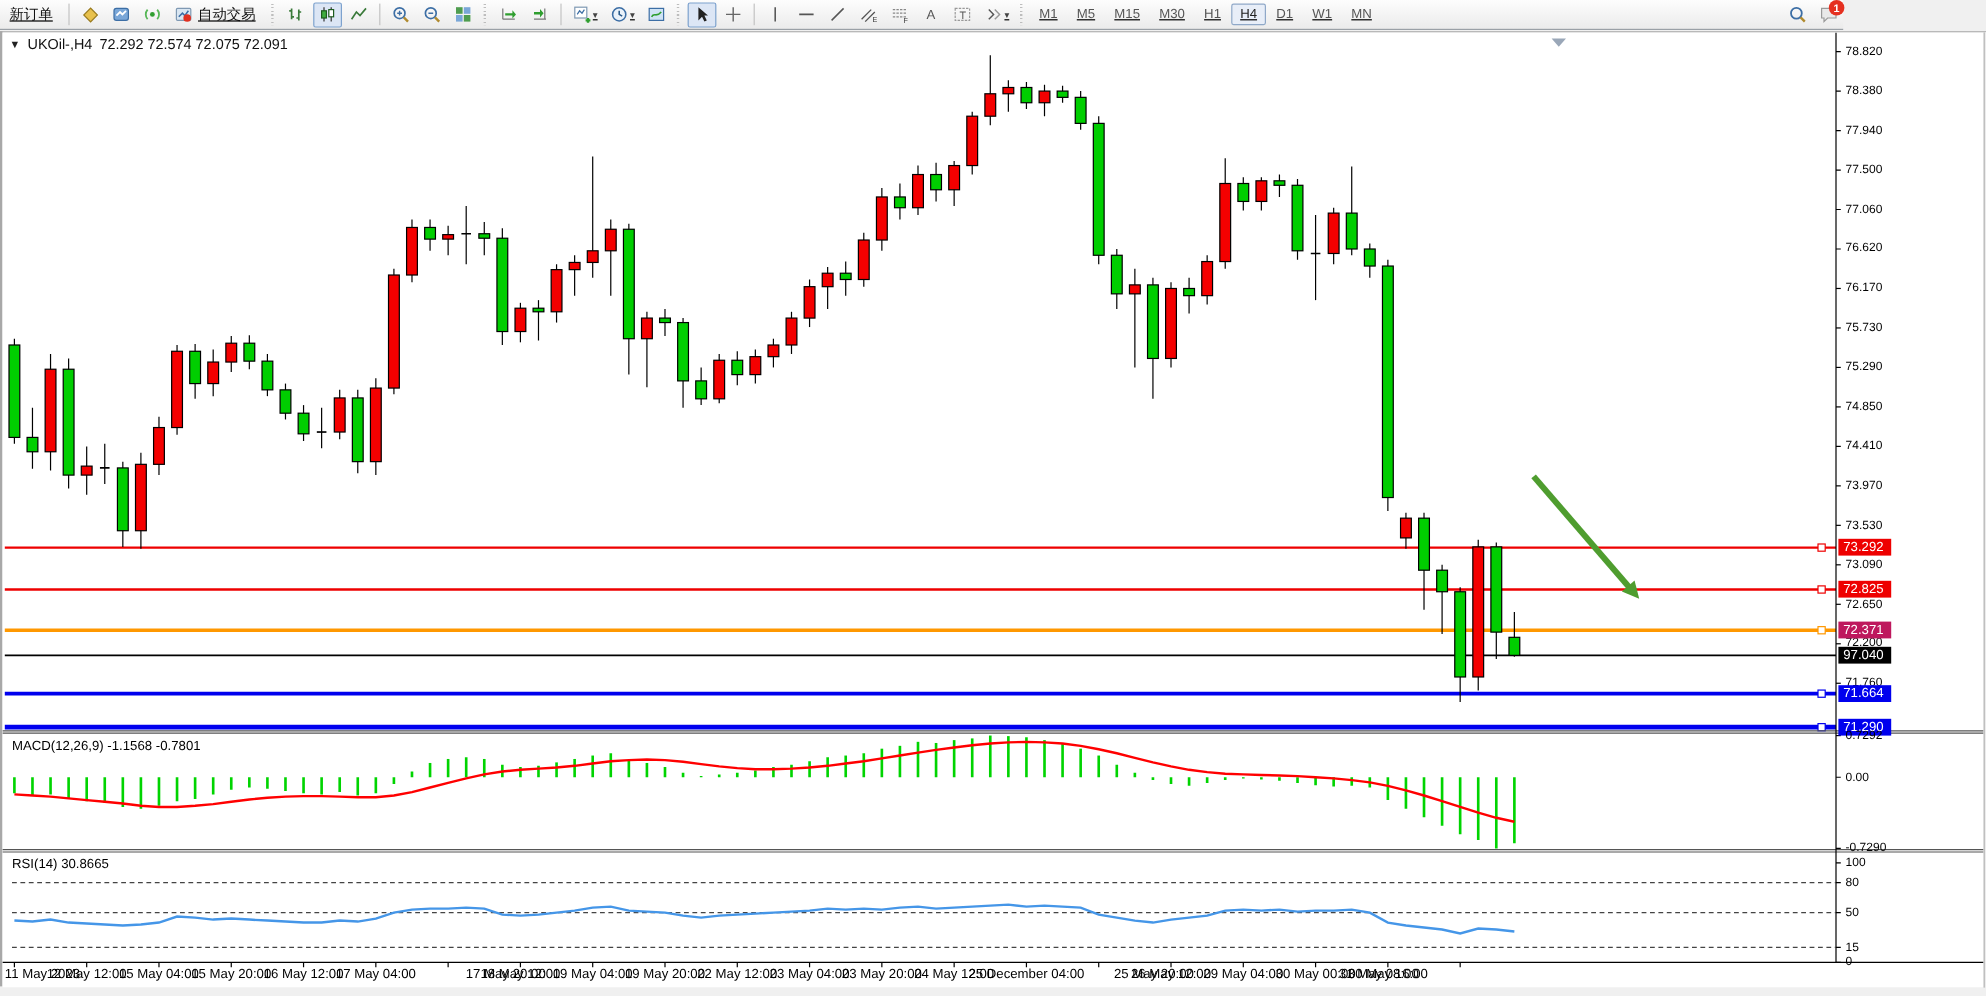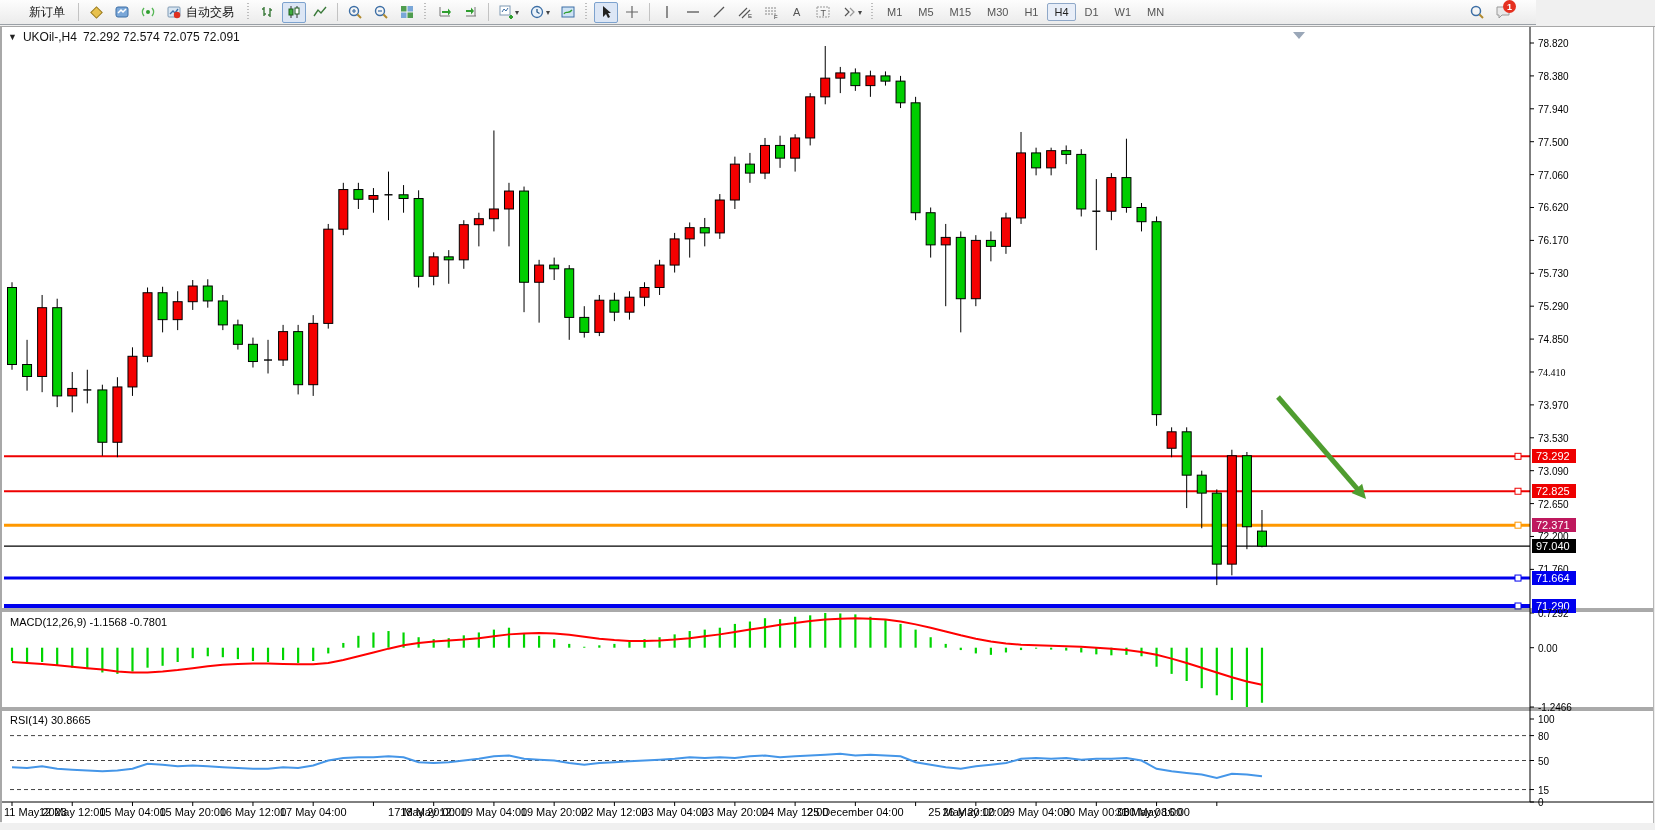--- a/index.html
+++ b/index.html
@@ -3,21 +3,21 @@
 <meta charset="utf-8">
 <style>
   * { margin:0; padding:0; box-sizing:border-box; }
   html,body { width:1655px; height:830px; overflow:hidden; background:#f0f0f0;
     font-family:"Liberation Sans", sans-serif; }
   #screen { position:relative; width:1655px; height:830px; background:#f0f0f0; }
 
   
   #toolbar { position:absolute; left:0; top:0; width:1536px; height:25px;
     background:linear-gradient(#fdfdfd,#ebebeb); border-bottom:1px solid #9aa0a6;
-    display:flex; align-items:center; padding:0 21px; gap:2px; }
+    display:flex; align-items:center; padding:0 0; gap:2px;text-decoration:underline; }
   .tb-btn { height:21px; min-width:21px; display:flex; align-items:center; justify-content:center;
     padding:0 3px; border:1px solid transparent; border-radius:2px; color:#333; font-size:12px; cursor:default; }
   .tb-btn.selected { background:#dce6f5; border-color:#7da2ce; }
   .tb-label { font-size:12px; color:#111; padding:0 4px; white-space:nowrap; }
   .tb-sep { width:1px; height:18px; background:#c3c3c3; margin:0 3px; }
   .tb-grip { width:4px; height:18px; margin:0 3px;
     background-image:repeating-linear-gradient(#bdbdbd 0 1px, transparent 1px 3px); background-size:2px 100%; background-repeat:repeat-y; }
   .tb-dd { font-size:8px; color:#444; margin-left:1px; }
   .tb-spacer { flex:1; }
   .tf-btn { font-size:11px; color:#555; padding:2px 6px; border:1px solid transparent; border-radius:2px; }
@@ -628,36 +628,36 @@
         <div class="axis-label" style="top: 16px;">78.820</div>
         <div class="axis-label" style="top: 48.8988px;">78.380</div>
         <div class="axis-label" style="top: 81.7976px;">77.940</div>
         <div class="axis-label" style="top: 114.696px;">77.500</div>
         <div class="axis-label" style="top: 147.595px;">77.060</div>
         <div class="axis-label" style="top: 180.494px;">76.620</div>
         <div class="axis-label" style="top: 213.393px;">76.170</div>
         <div class="axis-label" style="top: 246.292px;">75.730</div>
         <div class="axis-label" style="top: 279.19px;">75.290</div>
         <div class="axis-label" style="top: 312.089px;">74.850</div>
-        <div class="axis-label" style="top: 344.988px; font-family: Liberation Serif, serif;">74.410</div>
+        <div class="axis-label" style="top: 344.988px;">74.410</div>
         <div class="axis-label" style="top: 377.887px;">73.970</div>
         <div class="axis-label" style="top: 410.786px;">73.530</div>
         <div class="axis-label" style="top: 443.684px;">73.090</div>
         <div class="axis-label" style="top: 476.583px;">72.650</div>
         <div class="axis-label" style="top: 509.482px;">72.200</div>
         <div class="axis-label" style="top: 542.381px;">71.760</div>
         <div class="tag" style="top: 429.329px; background: rgb(238, 0, 0);">73.292</div>
         <div class="tag" style="top: 464.246px; background: rgb(238, 0, 0);">72.825</div>
         <div class="tag" style="top: 498.192px; background: #be185d;">72.371</div>
         <div class="tag" style="top: 551.054px; background: rgb(0, 0, 238);">71.664</div>
         <div class="tag" style="top: 579.018px; background: rgb(0, 0, 238);">71.290</div>
         <div class="tag" style="top: 519.127px; background: rgb(0, 0, 0);">97.040</div>
         <div class="axis-label" style="top: 585.99px;">0.7292</div>
         <div class="axis-label" style="top: 620.7px;">0.00</div>
-        <div class="axis-label" style="top: 680.038px;">-1.2466</div>
+        <div class="axis-label" style="top: 680.038px;">-0.7290</div>
         <div class="axis-label" style="top: 692px;">100</div>
         <div class="axis-label" style="top: 708.6px;">80</div>
         <div class="axis-label" style="top: 733.5px;">50</div>
         <div class="axis-label" style="top: 762.55px;">15</div>
         <div class="axis-label" style="top: 775px;">0</div>
         <div class="date-label" style="left: 2px; transform: none;">11 May 2023</div>
         <div class="date-label" style="left: 70.24px;">12 May 12:00</div>
         <div class="date-label" style="left: 130.48px;">15 May 04:00</div>
         <div class="date-label" style="left: 190.72px;">15 May 20:00</div>
         <div class="date-label" style="left: 250.96px;">16 May 12:00</div>

